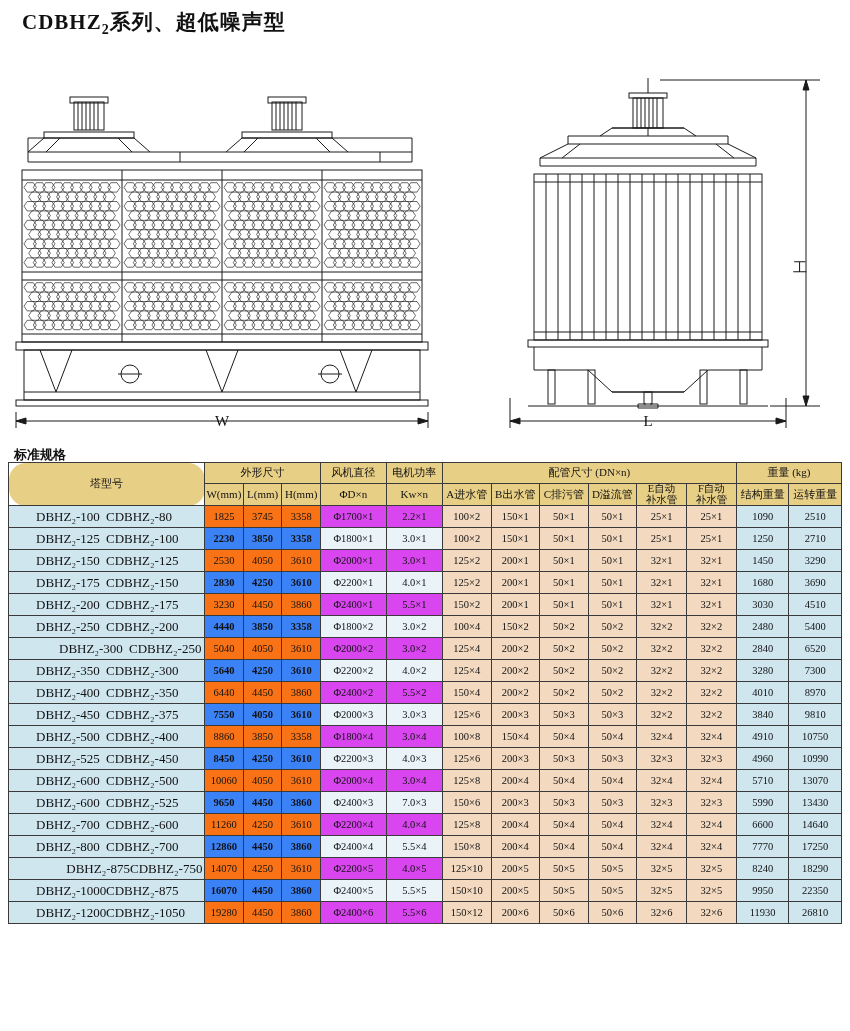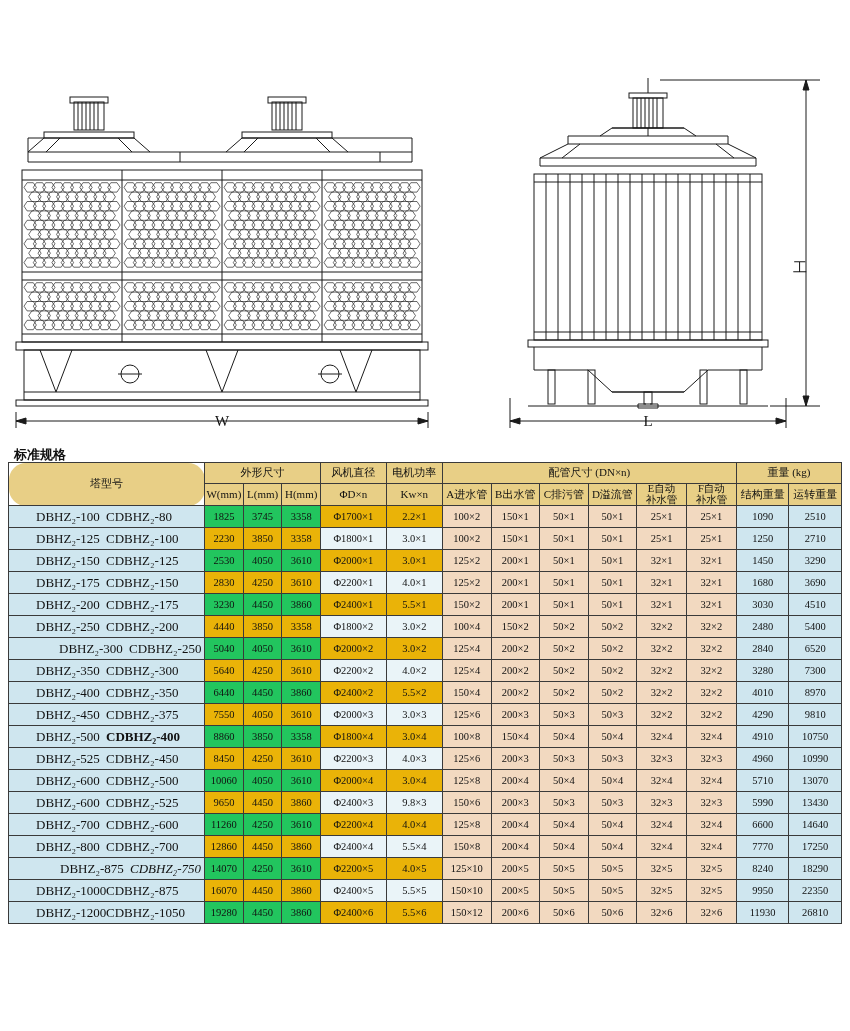--- a/index.html
+++ b/index.html
@@ -51,33 +51,36 @@
   thead th{background:#e8cf86;font-weight:normal;font-size:11px;height:20px;}
   .hdr-model{width:148px;border-radius:17px;}
   .c-w,.c-l,.c-h{width:38px;}
   .c-fan{width:66px;}
   .c-mot{width:56px;}
   .c-pipe{width:48px;}
   .c-ef{width:50px;}
   .c-wt{width:52px;}
 
   td.model{background:#cfe6ef;font-size:13px;}
-  td.dim{background:#22c55e;}
-  td.fan{background:#eab308;}
+  td.dim{background:#f97316;}
+  td.fan{background:#d946ef;}
   td.pipe{background:#f2d9c0;}
   td.wt{background:#cfe6ef;}
-  tr.alt td.dim{background:#eab308;}
+  tr.alt td.dim{background:#3b82f6;font-weight:bold;}
   tr.alt td.fan{background:#eaf4f8;}
   .two-line{line-height:1.0;font-size:10.5px;}
 </style>
 </head>
 <body>
 
 <div class="page">
 
+  <div class="title">
+    <span>CDBHZ</span><span class="sub">2</span><span>系列、超低噪声型</span>
+  </div>
 
   <div class="drawing">
     <svg width="850" height="390" viewBox="0 0 850 390">
       <g stroke="#1a1a1a" fill="none" stroke-width="1">
 
         <g>
           <rect x="74" y="62" width="30" height="28"></rect>
           <line x1="78" y1="62" x2="78" y2="90"></line>
           <line x1="82" y1="62" x2="82" y2="90"></line>
           <line x1="86" y1="62" x2="86" y2="90"></line>
@@ -959,25 +962,25 @@
           <td class="dim">4050</td>
           <td class="dim">3610</td>
           <td class="fan">Φ2000×3</td>
           <td class="fan">3.0×3</td>
           <td class="pipe">125×6</td>
           <td class="pipe">200×3</td>
           <td class="pipe">50×3</td>
           <td class="pipe">50×3</td>
           <td class="pipe">32×2</td>
           <td class="pipe">32×2</td>
-          <td class="wt">4290</td>
+          <td class="wt">3840</td>
           <td class="wt">9810</td>
         </tr>
         <tr>
-          <td class="model"><span style="display:inline-block;width:70px;text-align:left;padding-left:3px;">DBHZ₂-500</span><span style="display:inline-block;width:74px;text-align:center;font-weight:bold;">CDBHZ₂-400</span></td>
+          <td class="model"><span style="display:inline-block;width:70px;text-align:left;padding-left:3px;">DBHZ₂-500</span><span style="display:inline-block;width:74px;text-align:left;">CDBHZ₂-400</span></td>
           <td class="dim">8860</td>
           <td class="dim">3850</td>
           <td class="dim">3358</td>
           <td class="fan">Φ1800×4</td>
           <td class="fan">3.0×4</td>
           <td class="pipe">100×8</td>
           <td class="pipe">150×4</td>
           <td class="pipe">50×4</td>
           <td class="pipe">50×4</td>
           <td class="pipe">32×4</td>
@@ -1016,21 +1019,21 @@
           <td class="pipe">32×4</td>
           <td class="wt">5710</td>
           <td class="wt">13070</td>
         </tr>
         <tr class="alt">
           <td class="model"><span style="display:inline-block;width:70px;text-align:left;padding-left:3px;">DBHZ₂-600</span><span style="display:inline-block;width:74px;text-align:left;">CDBHZ₂-525</span></td>
           <td class="dim">9650</td>
           <td class="dim">4450</td>
           <td class="dim">3860</td>
           <td class="fan">Φ2400×3</td>
-          <td class="fan">9.8×3</td>
+          <td class="fan">7.0×3</td>
           <td class="pipe">150×6</td>
           <td class="pipe">200×3</td>
           <td class="pipe">50×3</td>
           <td class="pipe">50×3</td>
           <td class="pipe">32×3</td>
           <td class="pipe">32×3</td>
           <td class="wt">5990</td>
           <td class="wt">13430</td>
         </tr>
         <tr>
@@ -1059,21 +1062,21 @@
           <td class="pipe">150×8</td>
           <td class="pipe">200×4</td>
           <td class="pipe">50×4</td>
           <td class="pipe">50×4</td>
           <td class="pipe">32×4</td>
           <td class="pipe">32×4</td>
           <td class="wt">7770</td>
           <td class="wt">17250</td>
         </tr>
         <tr>
-          <td class="model"><span style="display:inline-block;width:70px;text-align:left;padding-left:3px;margin-left:48px;">DBHZ₂-875</span><span style="display:inline-block;width:74px;text-align:left;font-style:italic;">CDBHZ₂-750</span></td>
+          <td class="model"><span style="display:inline-block;width:70px;text-align:right;padding-left:3px;margin-left:48px;">DBHZ₂-875</span><span style="display:inline-block;width:74px;text-align:left;">CDBHZ₂-750</span></td>
           <td class="dim">14070</td>
           <td class="dim">4250</td>
           <td class="dim">3610</td>
           <td class="fan">Φ2200×5</td>
           <td class="fan">4.0×5</td>
           <td class="pipe">125×10</td>
           <td class="pipe">200×5</td>
           <td class="pipe">50×5</td>
           <td class="pipe">50×5</td>
           <td class="pipe">32×5</td>

